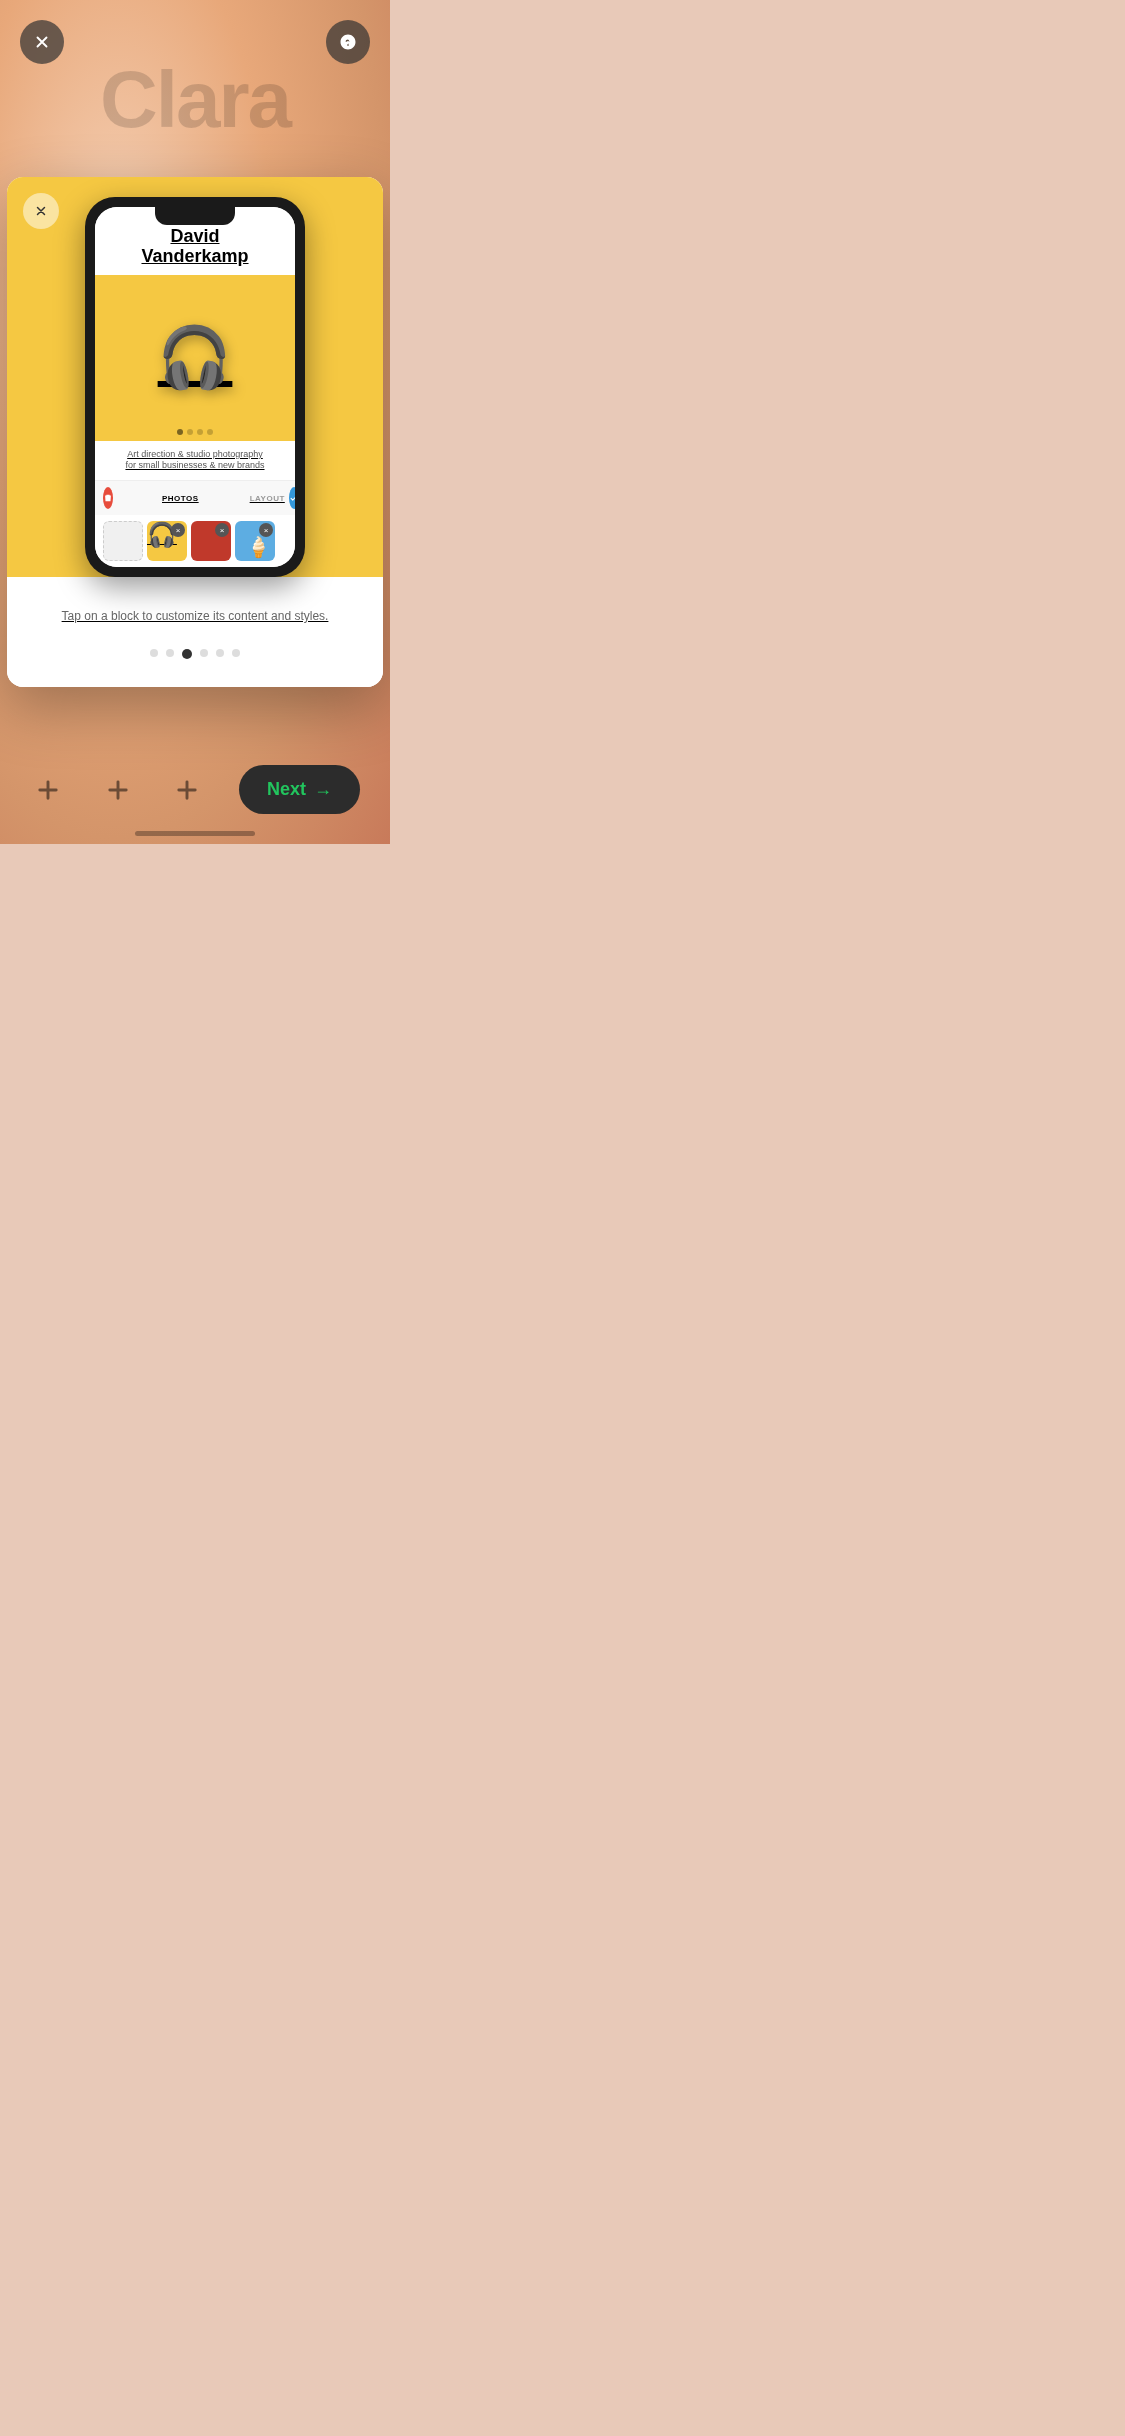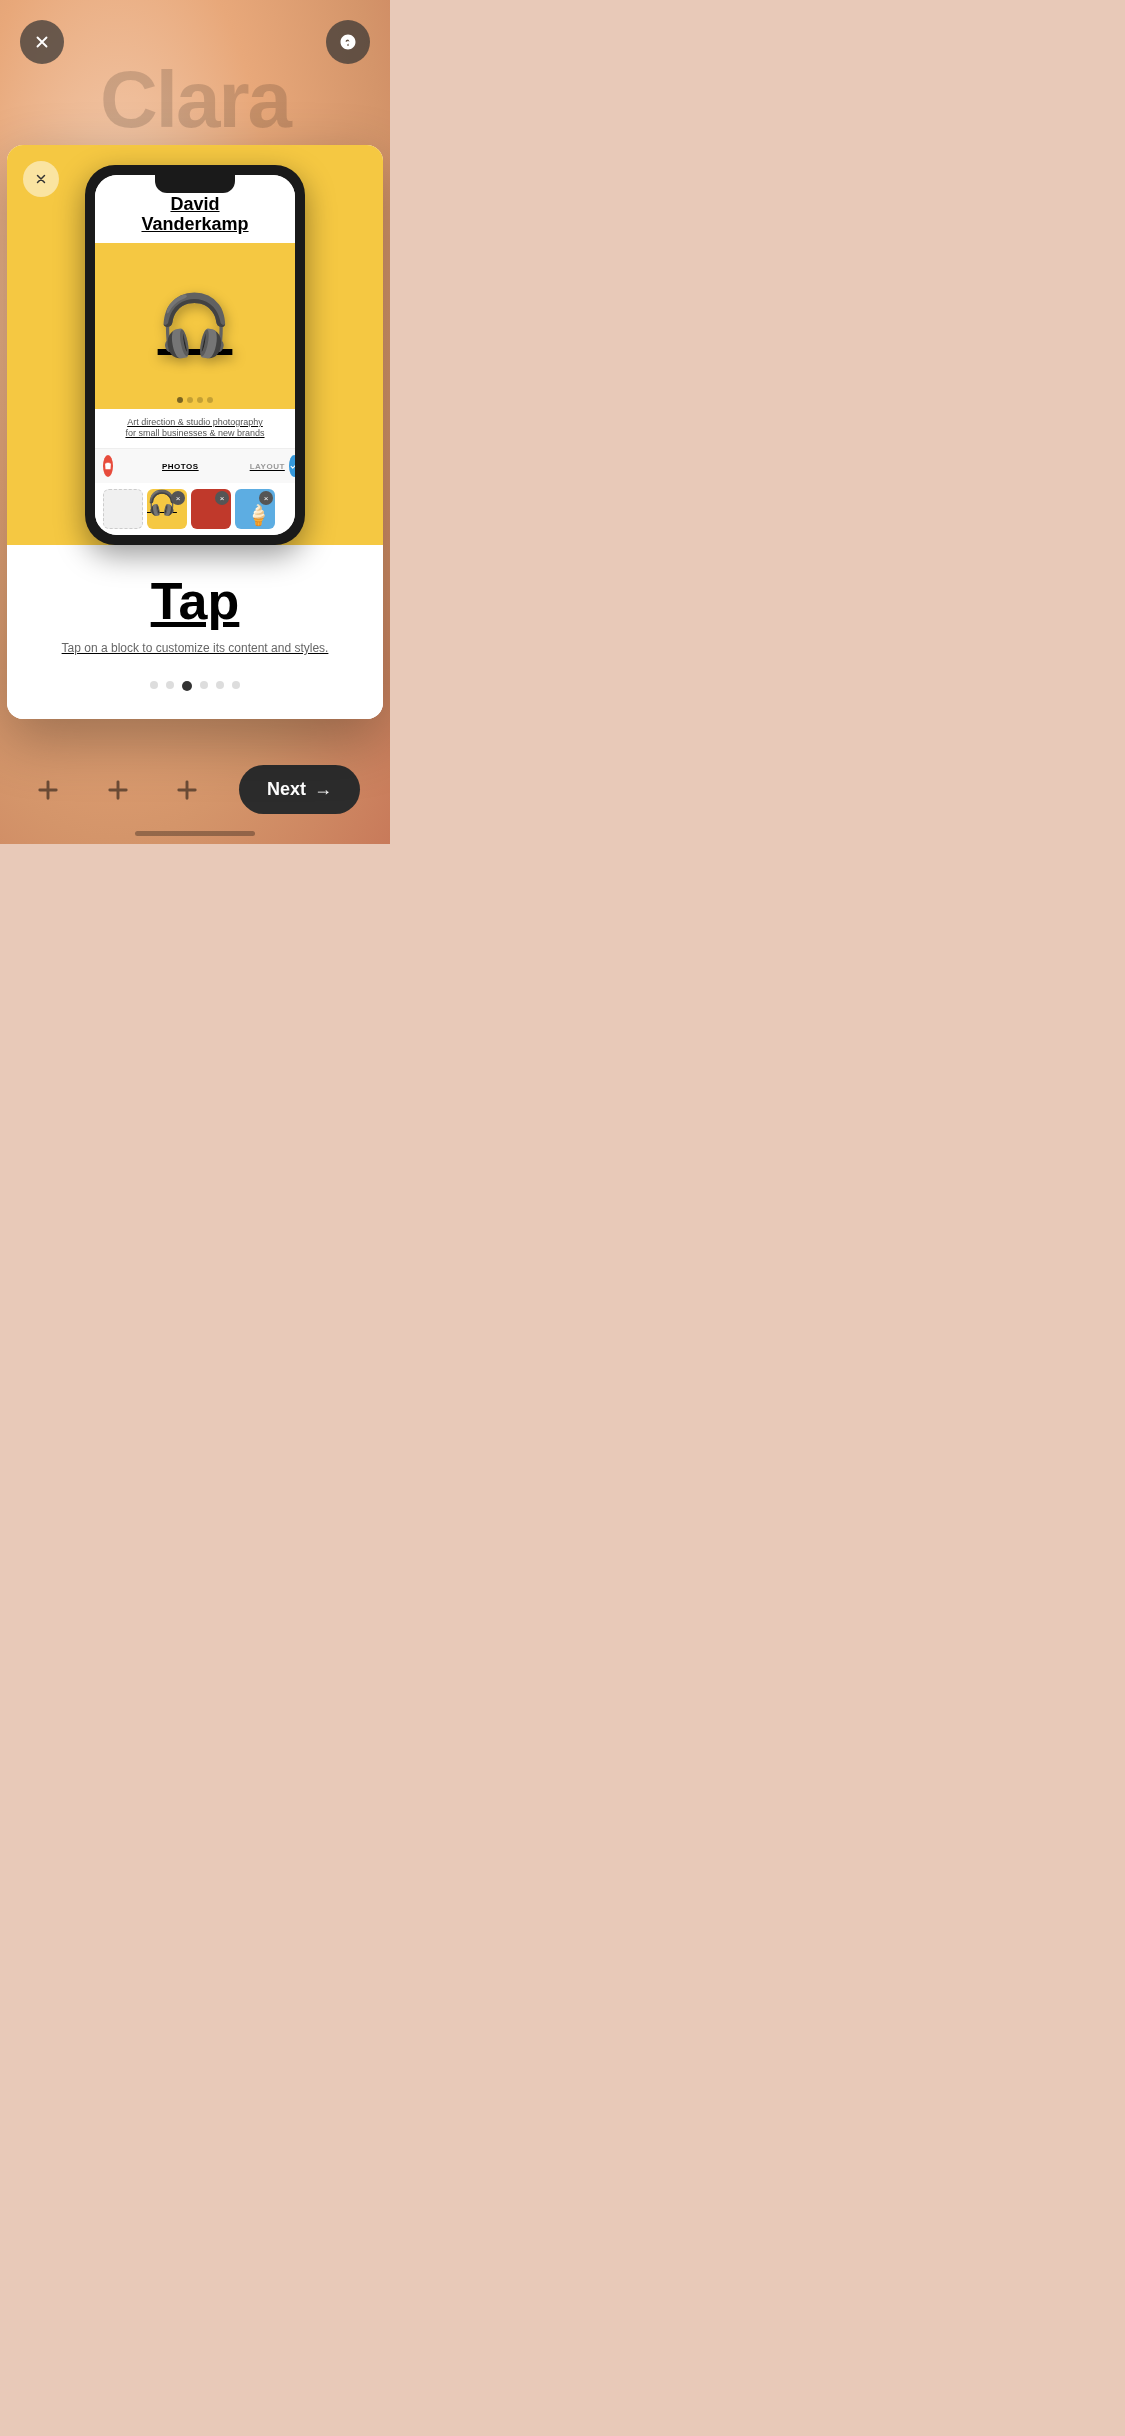--- a/index.html
+++ b/index.html
@@ -389,21 +389,21 @@
     }
 
     .bottom-add-btn svg {
       width: 28px;
       height: 28px;
       fill: rgba(0,0,0,0.4);
     }
 
     .next-button {
       background: #2c2c2c;
-      color: #ffffff;
+      color: #22c55e;
       border: none;
       border-radius: 50px;
       padding: 14px 28px;
       font-size: 18px;
       font-weight: 600;
       cursor: pointer;
       display: flex;
       align-items: center;
       gap: 8px;
     }
@@ -511,21 +511,20 @@
           <div class="photo-thumb photo-cyan">
             <span style="font-size:20px; position:absolute; bottom:2px; right:4px; color:white;">🍦</span>
             <div class="photo-x">×</div>
           </div>
         </div>
       </div>
     </div>
   </div>
 
   <div class="modal-bottom">
-    <div class="modal-title">Tap</div>
     <div class="modal-description">Tap on a block to customize its content and styles.</div>
 
     <div class="page-dots">
       <div class="page-dot"></div>
       <div class="page-dot"></div>
       <div class="page-dot active"></div>
       <div class="page-dot"></div>
       <div class="page-dot"></div>
       <div class="page-dot"></div>
     </div>

